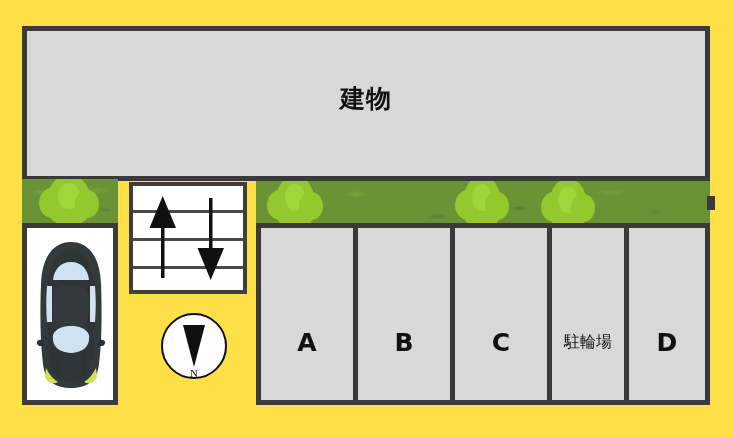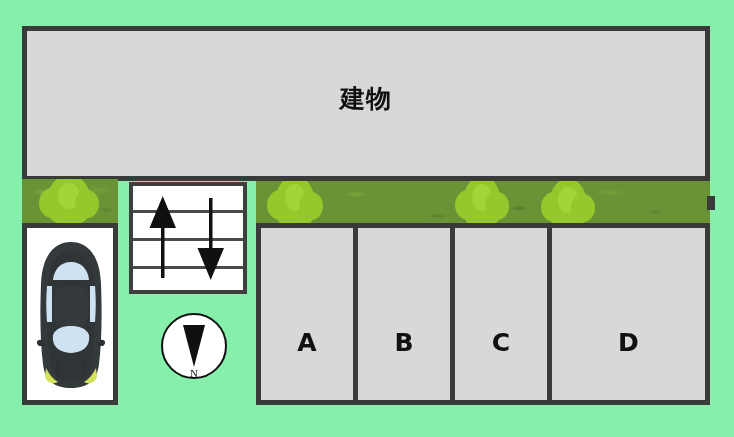--- a/index.html
+++ b/index.html
@@ -8,21 +8,21 @@
     padding: 0;
     background: #ffffff;
   }
   body {
     font-family: "Liberation Sans", sans-serif;
   }
   #diagram {
     position: relative;
     width: 734px;
     height: 437px;
-    background: #86efac;
+    background: #fde047;
     overflow: hidden;
   }
   .abs { position: absolute; }
 
   
   .building {
     left: 22px; top: 26px;
     width: 688px; height: 155px;
     background: #d8d8d8;
     border: 5px solid #3a3a3a;
@@ -292,20 +292,23 @@
   <div class="abs stalls">
     <div class="stall" style="width:92px;">
       <span class="stall-label">A</span>
     </div>
     <div class="stall" style="width:92px;">
       <span class="stall-label">B</span>
     </div>
     <div class="stall" style="width:92px;">
       <span class="stall-label">C</span>
     </div>
+    <div class="stall" style="width:72px;">
+      <span class="stall-label cjk">駐輪場</span>
+    </div>
     <div class="stall" style="flex:1;">
       <span class="stall-label">D</span>
     </div>
   </div>
 
   <div class="abs edge-tick"></div>
 
 </div>
 
 </body></html>

